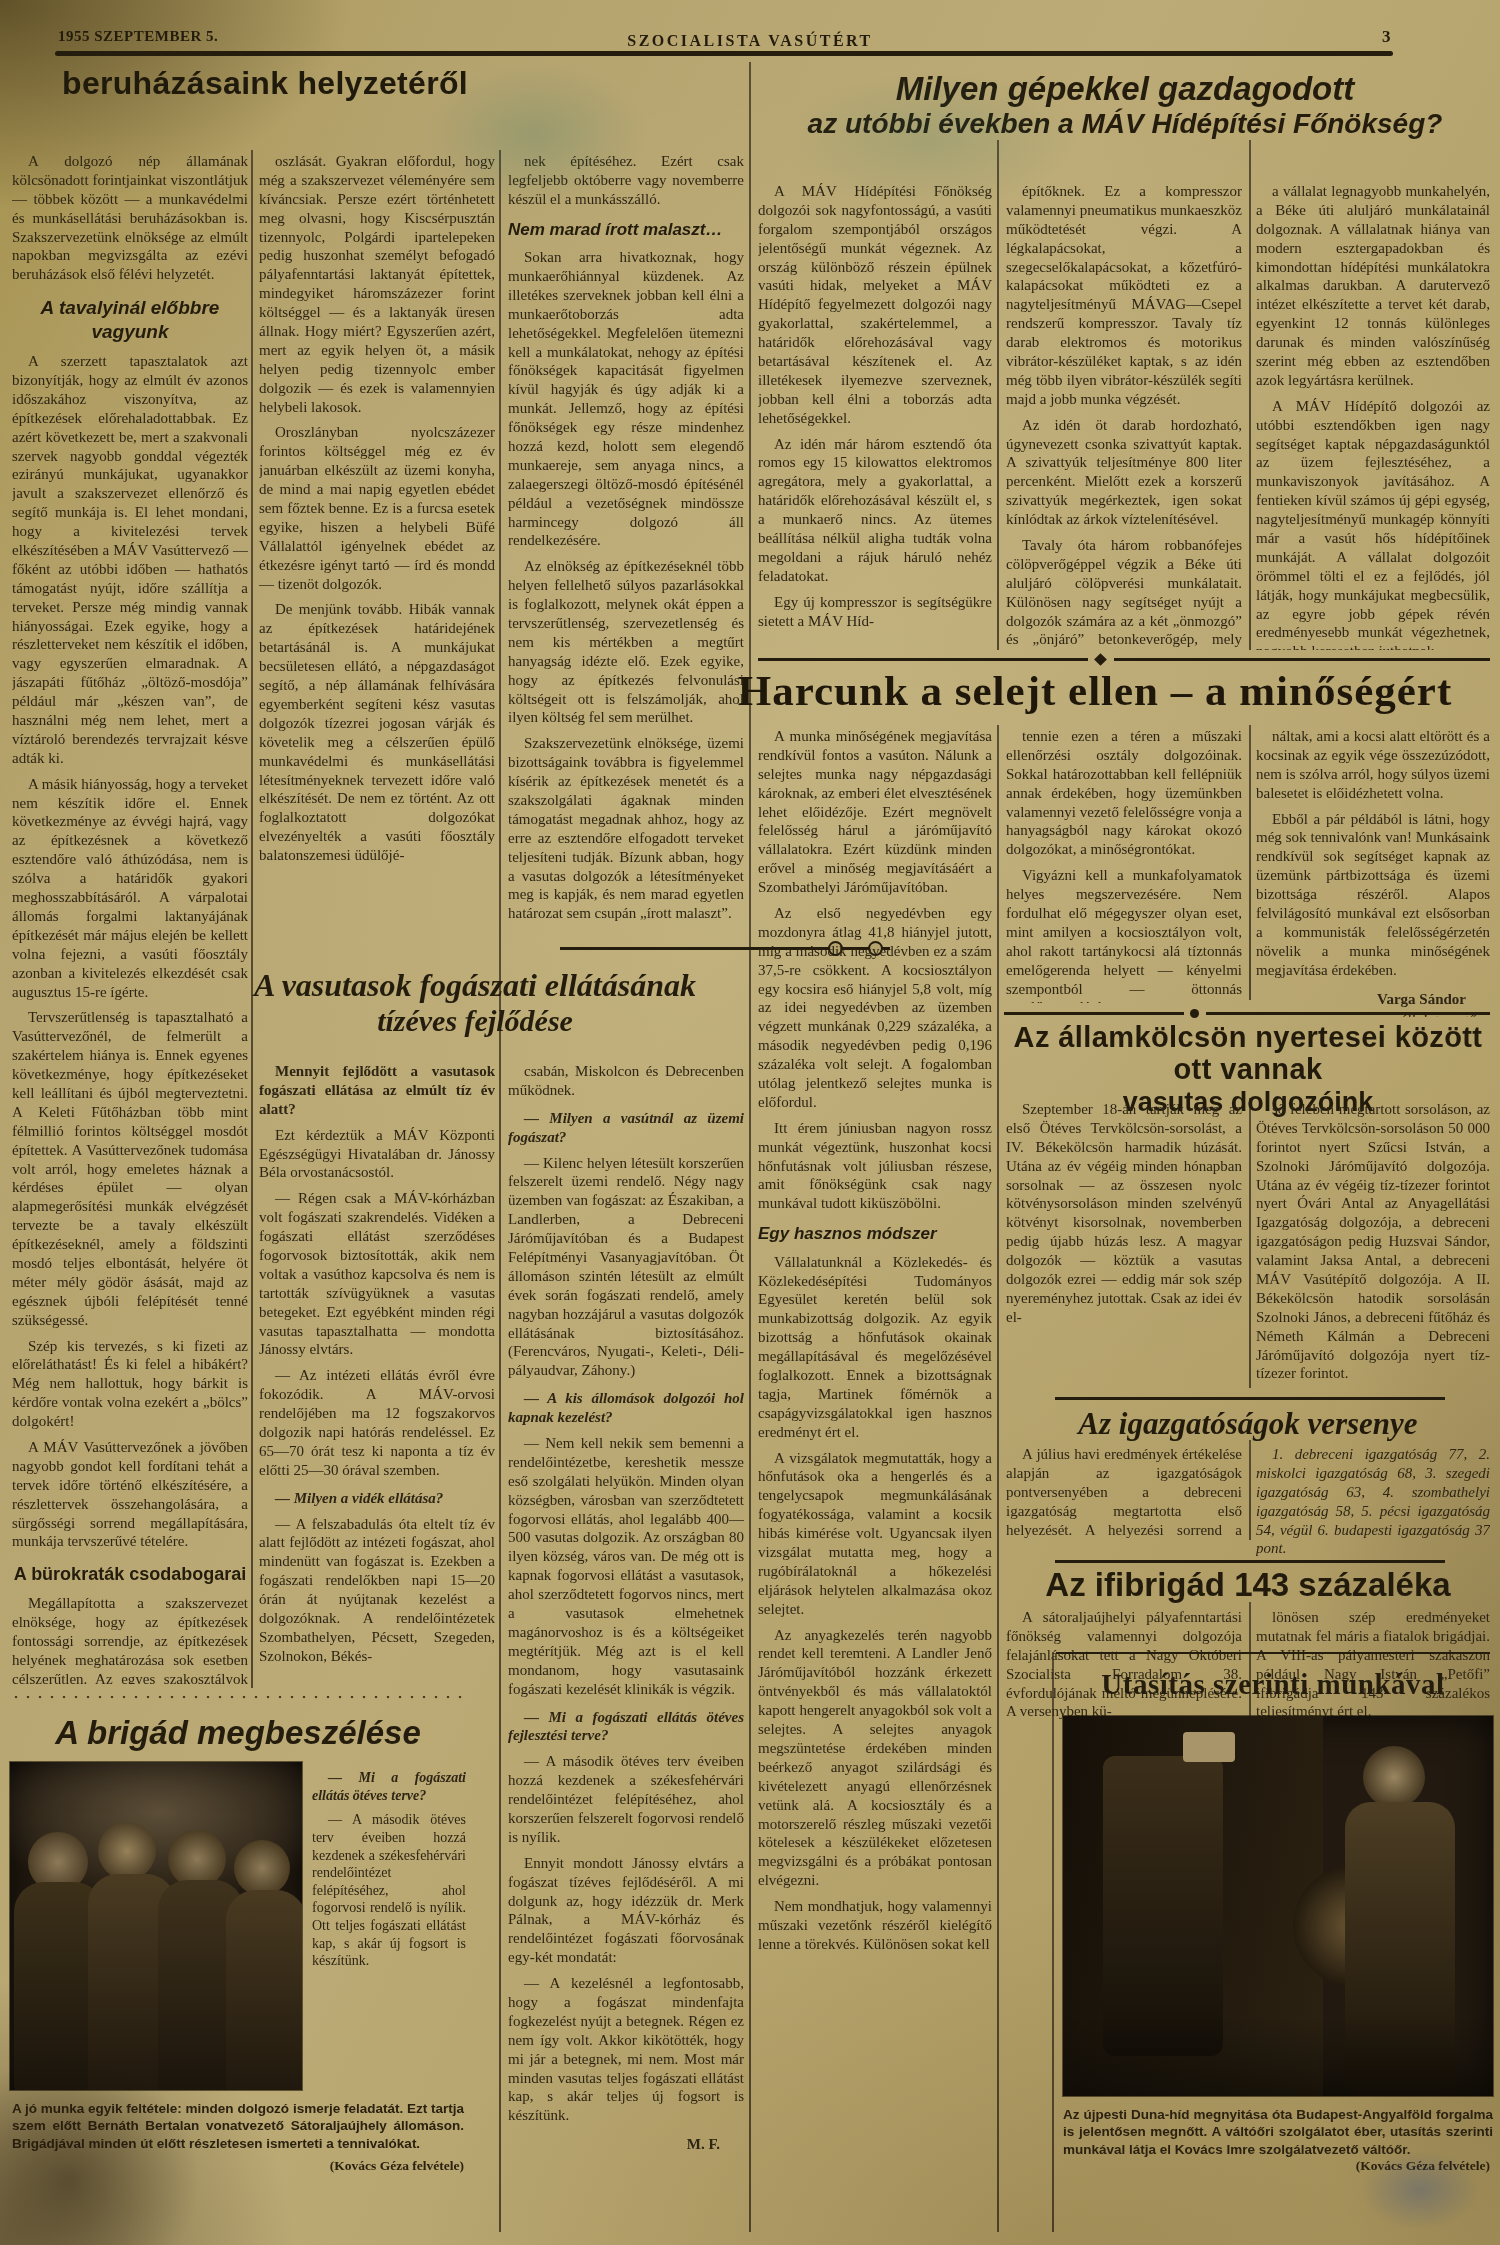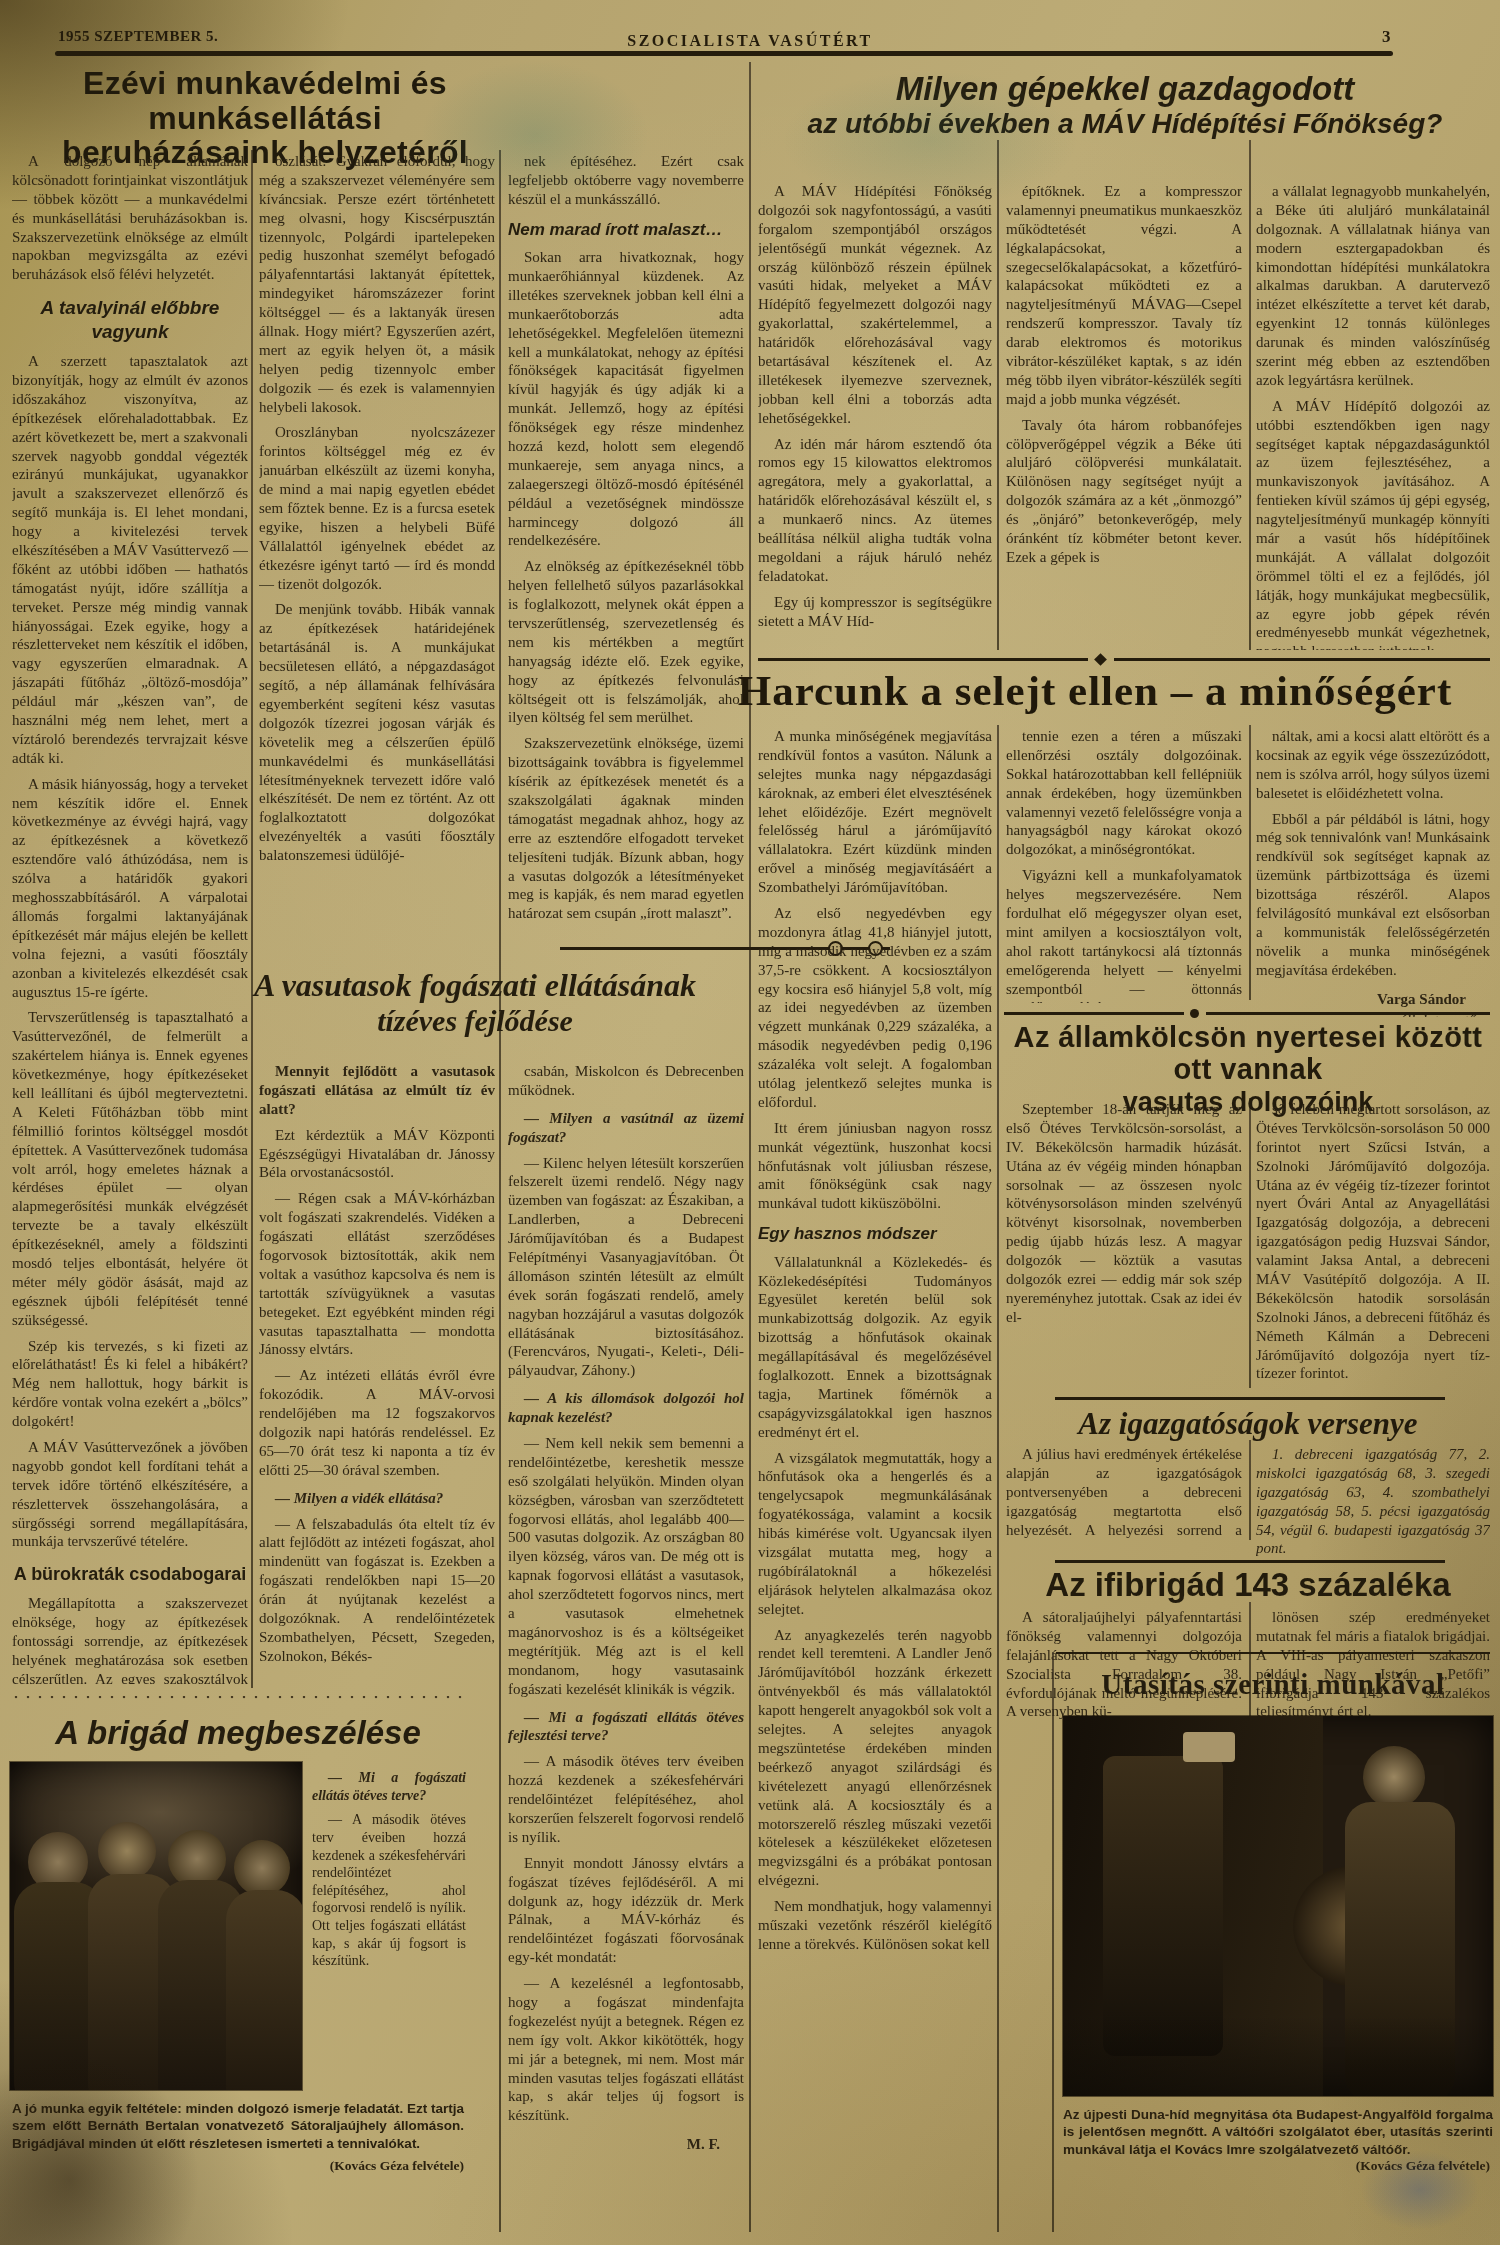--- a/index.html
+++ b/index.html
@@ -84,21 +84,20 @@
 <div class="vrule" style="left:749px;top:62px;height:2170px;"></div>
 <div class="vrule" style="left:997px;top:140px;height:510px;"></div>
 <div class="vrule" style="left:1249px;top:140px;height:510px;"></div>
 <div class="vrule" style="left:997px;top:725px;height:1507px;"></div>
 <div class="vrule" style="left:1249px;top:725px;height:275px;"></div>
 <div class="vrule" style="left:1249px;top:1098px;height:290px;"></div>
 <div class="vrule" style="left:1249px;top:1440px;height:100px;"></div>
 <div class="vrule" style="left:1249px;top:1602px;height:140px;"></div>
 
 <div class="abs hl-a" style="left:35px;top:66px;width:460px;">
-  <div>Ezévi munkavédelmi és munkásellátási</div>
   <div>beruházásaink helyzetéről</div>
 </div>
 <div class="col" style="left:12px;top:152px;width:236px;height:1532px;">
     <p class="p">A dolgozó nép államának kölcsönadott forintjainkat viszontlátjuk — többek között — a munkavédelmi és munkásellátási beruházásokban is. Szakszervezetünk elnöksége az elmúlt napokban megvizsgálta az ezévi beruházások első félévi helyzetét.</p>
     <p class="subi">A tavalyinál előbbre vagyunk</p>
     <p class="p">A szerzett tapasztalatok azt bizonyítják, hogy az elmúlt év azonos időszakához viszonyítva, az építkezések előrehaladottabbak. Ez azért következett be, mert a szakvonali szervek nagyobb gonddal végezték ezirányú munkájukat, ugyanakkor javult a szakszervezet ellenőrző és segítő munkája is. El lehet mondani, hogy a kivitelezési tervek elkészítésében a MÁV Vasúttervező — főként az utóbbi időben — hathatós támogatást nyújt, időre szállítja a terveket. Persze még mindig vannak hiányosságai. Ezek egyike, hogy a részletterveket nem készítik el időben, vagy egyszerűen elmaradnak. A jászapáti fűtőház „öltöző-mosdója” például már „készen van”, de használni még nem lehet, mert a víztároló berendezés tervrajzait késve adták ki.</p>
     <p class="p">A másik hiányosság, hogy a terveket nem készítik időre el. Ennek következménye az évvégi hajrá, vagy az építkezésnek a következő esztendőre való áthúzódása, nem is szólva a határidők gyakori meghosszabbításáról. A várpalotai állomás forgalmi laktanyájának építkezését már május elején be kellett volna fejezni, a vasúti főosztály azonban a kivitelezés elkezdését csak augusztus 15-re ígérte.</p>
     <p class="p">Tervszerűtlenség is tapasztalható a Vasúttervezőnél, de felmerült a szakértelem hiánya is. Ennek egyenes következménye, hogy építkezéseket kell leállítani és újból megterveztetni. A Keleti Fűtőházban több mint félmillió forintos költséggel mosdót építettek. A Vasúttervezőnek tudomása volt arról, hogy emeletes háznak a kérdéses épület — olyan alapmegerősítési munkák elvégzését tervezte be a tavaly elkészült építkezéseknél, amely a földszinti mosdó teljes elbontását, helyére öt méter mély gödör ásását, majd az egésznek újbóli felépítését tenné szükségessé.</p>
     <p class="p">Szép kis tervezés, s ki fizeti az előreláthatást! És ki felel a hibákért? Még nem hallottuk, hogy bárkit is kérdőre vontak volna ezekért a „bölcs” dolgokért!</p>
     <p class="p">A MÁV Vasúttervezőnek a jövőben nagyobb gondot kell fordítani tehát a tervek időre történő elkészítésére, a részlettervek összehangolására, a sürgősségi sorrend megállapítására, munkája tervszerűvé tételére.</p>
@@ -126,20 +125,21 @@
   <div class="l1">Milyen gépekkel gazdagodott</div>
   <div class="l2">az utóbbi években a MÁV Hídépítési Főnökség?</div>
 </div>
 <div class="col" style="left:758px;top:182px;width:234px;height:468px;">
     <p class="p">A MÁV Hídépítési Főnökség dolgozói sok nagyfontosságú, a vasúti forgalom szempontjából országos jelentőségű munkát végeznek. Az ország különböző részein épülnek vasúti hidak, melyeket a MÁV Hídépítő fegyelmezett dolgozói nagy gyakorlattal, szakértelemmel, a határidők előrehozásával vagy betartásával készítenek el. Az illetékesek ilyemezve szerveznek, jobban kell élni a toborzás adta lehetőségekkel.</p>
     <p class="p">Az idén már három esztendő óta romos egy 15 kilowattos elektromos agregátora, mely a gyakorlattal, a határidők előrehozásával készült el, s a munkaerő nincs. Az ütemes beállítása nélkül aligha tudták volna megoldani a rájuk háruló nehéz feladatokat.</p>
     <p class="p">Egy új kompresszor is segítségükre sietett a MÁV Híd-</p>
   </div>
 <div class="col" style="left:1006px;top:182px;width:236px;height:468px;">
     <p class="p">építőknek. Ez a kompresszor valamennyi pneumatikus munkaeszköz működtetését végzi. A légkalapácsokat, a szegecselőkalapácsokat, a kőzetfúró-kalapácsokat működteti ez a nagyteljesítményű MÁVAG—Csepel rendszerű kompresszor. Tavaly tíz darab elektromos és motorikus vibrátor-készüléket kaptak, s az idén még több ilyen vibrátor-készülék segíti majd a jobb munka végzését.</p>
+    <p class="p">Az idén öt darab hordozható, úgynevezett csonka szivattyút kaptak. A szivattyúk teljesítménye 800 liter percenként. Mielőtt ezek a korszerű szivattyúk megérkeztek, igen sokat kínlódtak az árkok víztelenítésével.</p>
     <p class="p">Tavaly óta három robbanófejes cölöpverőgéppel végzik a Béke úti aluljáró cölöpverési munkálatait. Különösen nagy segítséget nyújt a dolgozók számára az a két „önmozgó” és „önjáró” betonkeverőgép, mely óránként tíz köbméter betont kever. Ezek a gépek is</p>
   </div>
 <div class="col" style="left:1256px;top:182px;width:234px;height:468px;">
     <p class="p">a vállalat legnagyobb munkahelyén, a Béke úti aluljáró munkálatainál dolgoznak. A vállalatnak hiánya van modern esztergapadokban és kimondottan hídépítési munkálatokra alkalmas darukban. A darutervező intézet elkészítette a tervet két darab, egyenkint 12 tonnás különleges darunak és minden valószínűség szerint még ebben az esztendőben azok legyártásra kerülnek.</p>
     <p class="p">A MÁV Hídépítő dolgozói az utóbbi esztendőkben igen nagy segítséget kaptak népgazdaságunktól az üzem fejlesztéséhez, a munkaviszonyok javításához. A fentieken kívül számos új gépi egység, nagyteljesítményű munkagép könnyíti már a vasút hős hídépítőinek munkáját. A vállalat dolgozóit örömmel tölti el ez a fejlődés, jól látják, hogy munkájukat megbecsülik, az egyre jobb gépek révén eredményesebb munkát végezhetnek, nagyobb keresethez juthatnak.</p>
   </div>
 
 <div class="hrule" style="left:758px;top:658px;width:330px;height:3px;"></div>
 <div class="ornament" style="left:1096px;top:655px;"></div>
 <div class="hrule" style="left:1114px;top:658px;width:376px;height:3px;"></div>

